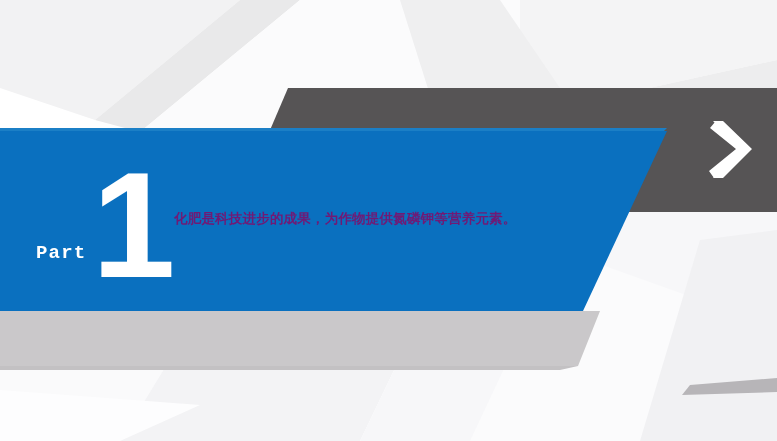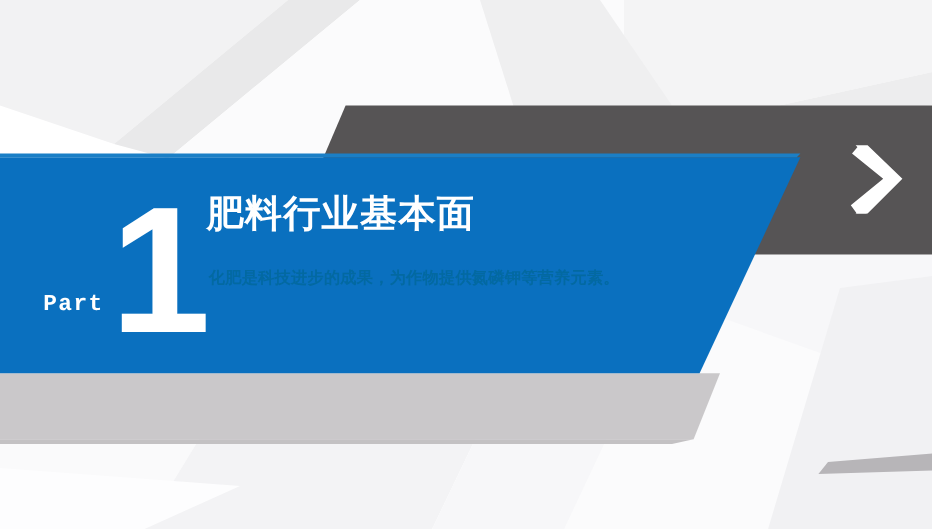--- a/index.html
+++ b/index.html
@@ -85,25 +85,25 @@
     font-weight: bold;
     color: #ffffff;
     letter-spacing: 1px;
     line-height: 1.15;
     white-space: nowrap;
     font-family: "DejaVu Sans", "Liberation Sans", sans-serif;
   }
   .subtitle {
     position: absolute;
     left: 174px;
-    top: 222px;
+    top: 208px;
     width: 360px;
     font-size: 13.5px;
     font-weight: bold;
-    color: #0369a1;
+    color: #701a75;
     line-height: 1.55;
     letter-spacing: 0.2px;
     font-family: "DejaVu Sans", "Liberation Sans", sans-serif;
   }
 
   
   .chevron {
     position: absolute;
     left: 706px;
     top: 118px;
@@ -144,21 +144,20 @@
 
   <svg class="blue-band" viewBox="0 0 777 441" preserveAspectRatio="none" xmlns="http://www.w3.org/2000/svg">
     <polygon points="0,131 667,131 583,311 0,311" fill="#0a70bf"></polygon>
     <polygon points="0,128 667,128 664,131 0,131" fill="#1b7fc6"></polygon>
   </svg>
 
   <div class="part-label">Part</div>
 
   <div class="big-number">1</div>
 
-  <div class="title">肥料行业基本面</div>
 
   <div class="subtitle">化肥是科技进步的成果，为作物提供氮磷钾等营养元素。</div>
 
   <svg class="chevron" viewBox="0 0 52 64" xmlns="http://www.w3.org/2000/svg">
     <polygon points="9,4 16,4 45,31 16,60 8,60 3,53 30,31 4,10" fill="#ffffff"></polygon>
     <polygon points="7,3 17,3 46,31 17,60 7,60 35,31" fill="#ffffff"></polygon>
   </svg>
 
 </div>
 

